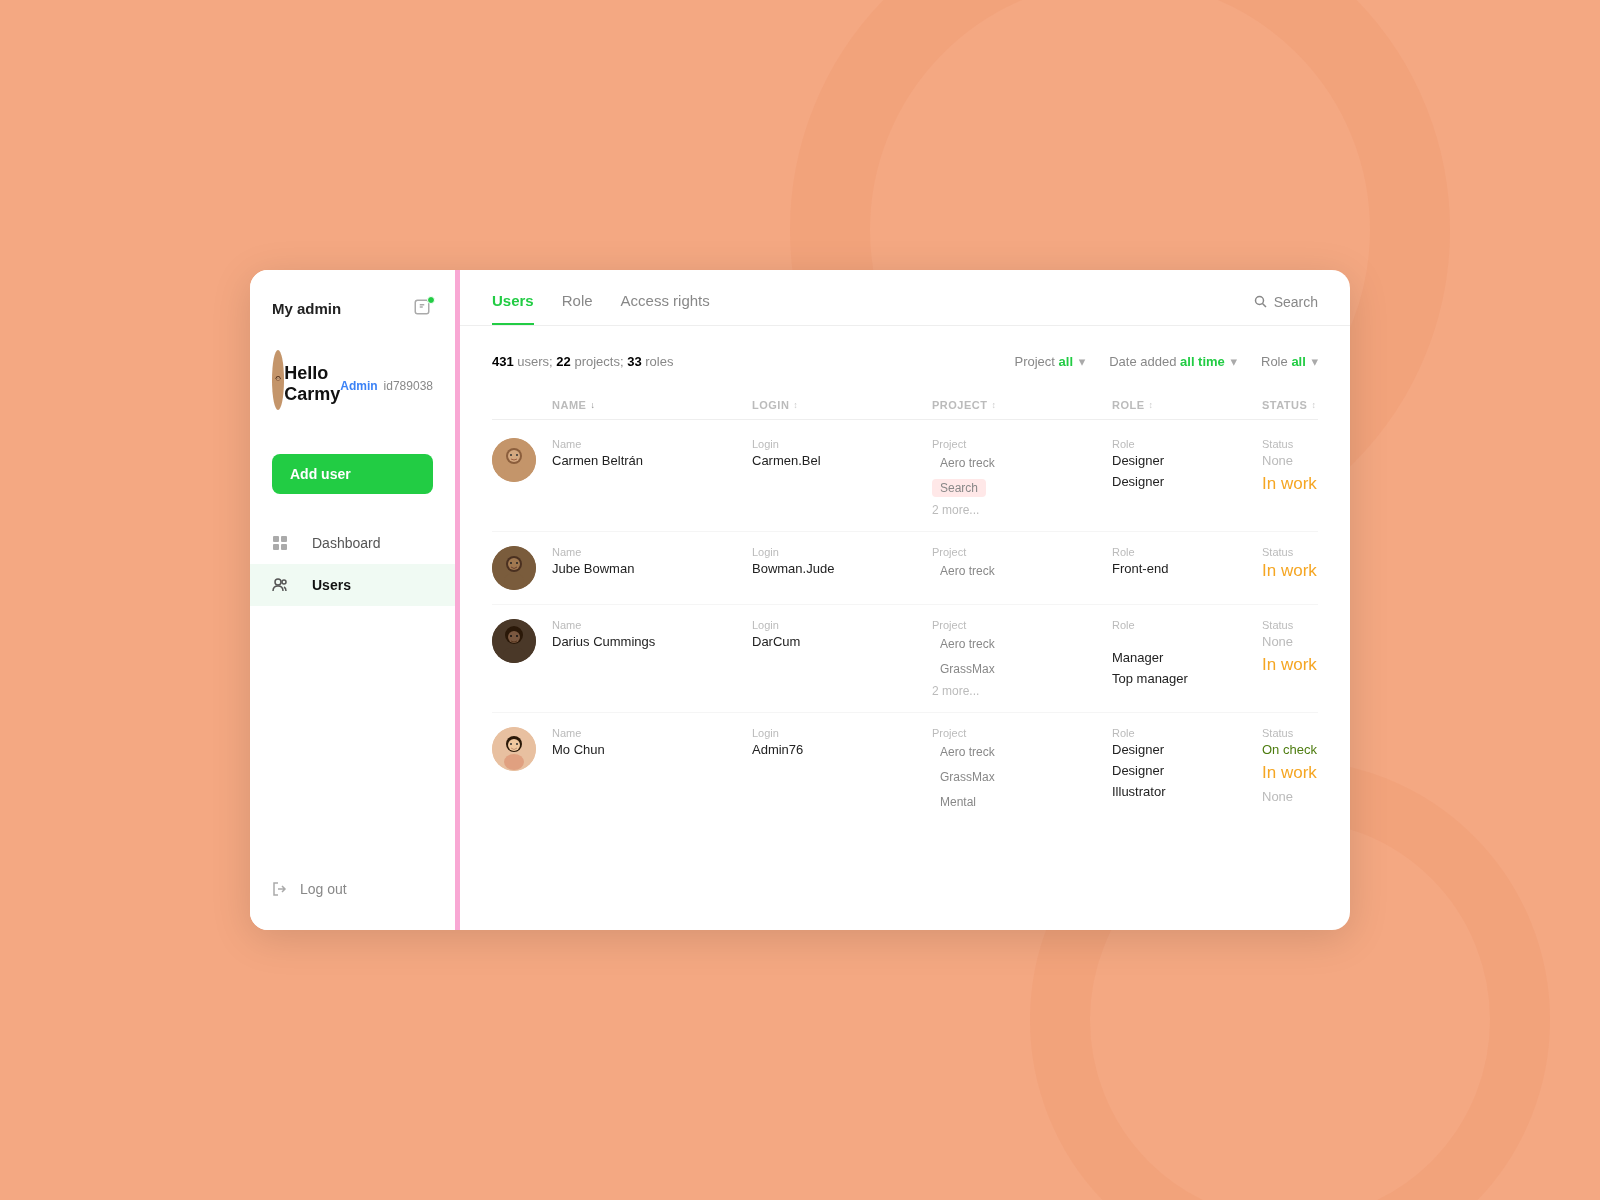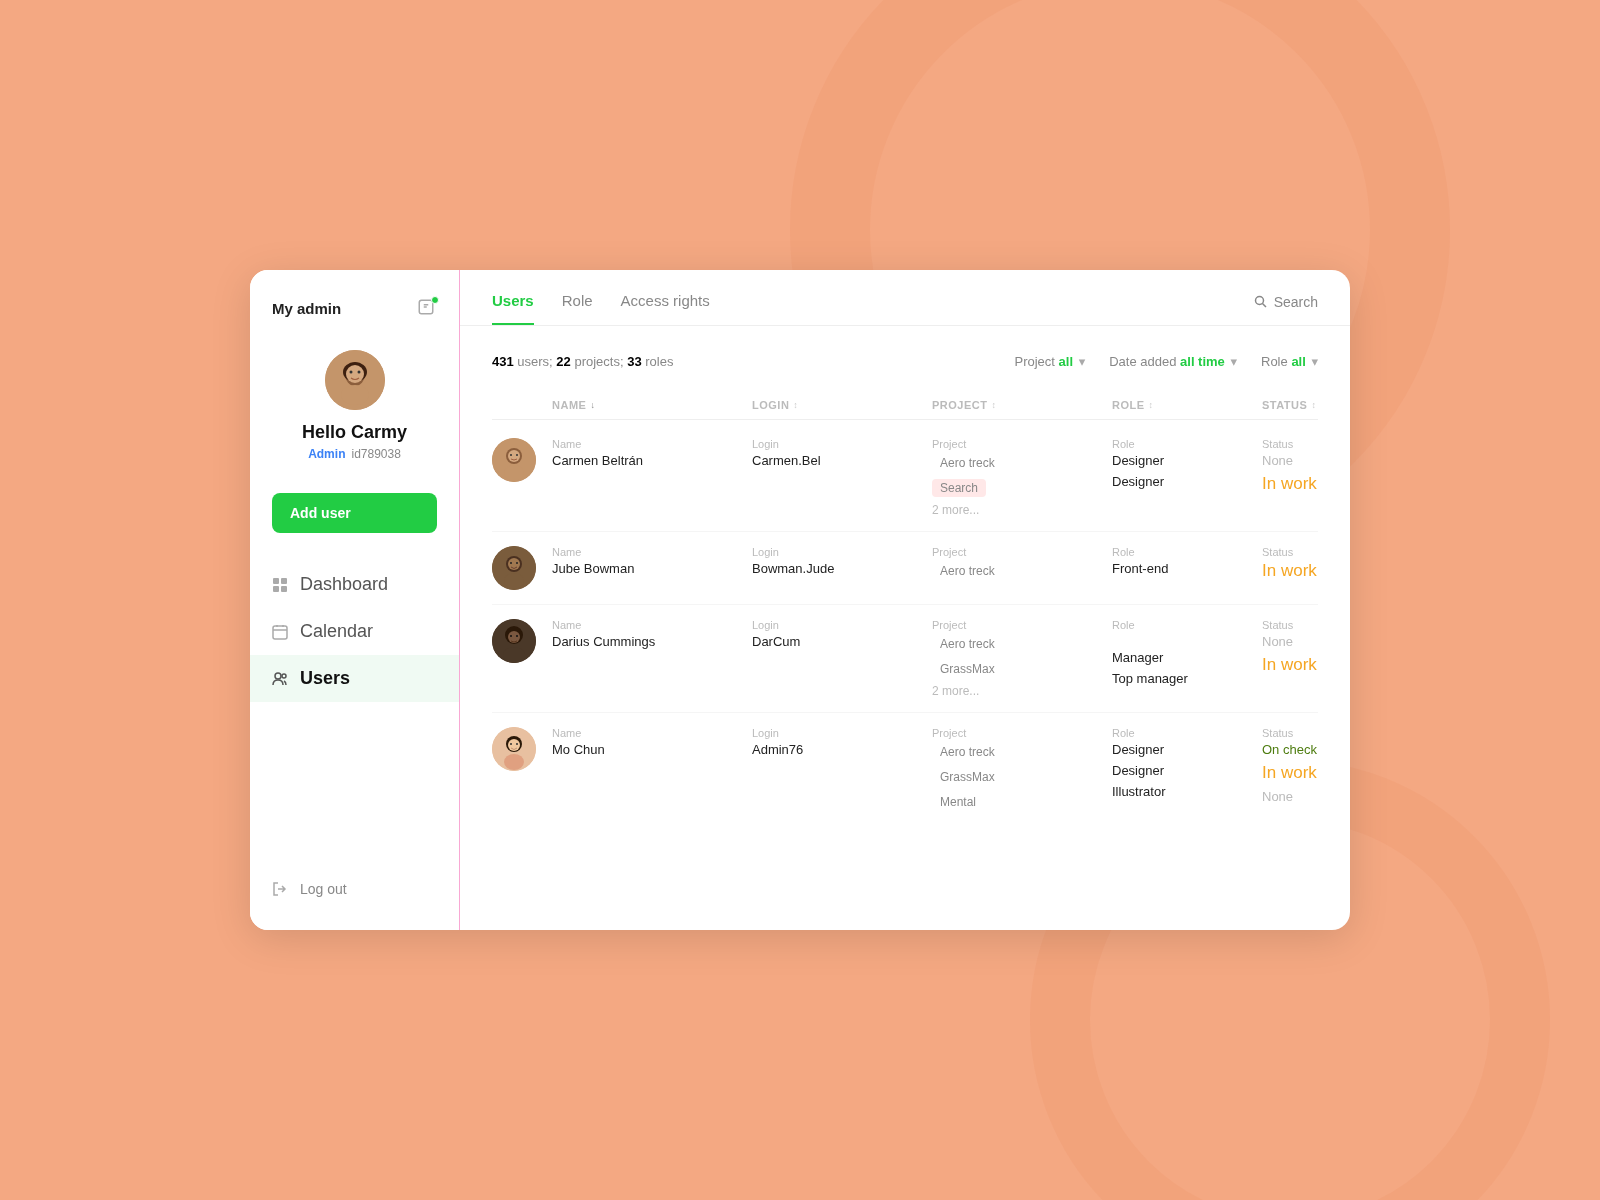--- a/index.html
+++ b/index.html
@@ -43,21 +43,21 @@
       box-shadow: 0 8px 40px rgba(0,0,0,0.13);
       position: relative;
       z-index: 1;
     }
 
     
     .sidebar {
       width: 210px;
       min-width: 210px;
       background: #fff;
-      border-right: 1px solid #f9a8d4;
+      border-right: 5px solid #f9a8d4;
       display: flex;
       flex-direction: column;
       padding: 28px 0 20px 0;
     }
 
     .sidebar-header {
       display: flex;
       align-items: center;
       justify-content: space-between;
       padding: 0 22px 24px 22px;
@@ -83,21 +83,20 @@
       width: 8px; height: 8px;
       background: #22cc44;
       border-radius: 50%;
       position: absolute;
       top: -2px; right: -2px;
       border: 1.5px solid #fff;
     }
 
     .sidebar-profile {
       display: flex;
-      flex-direction: column;
       align-items: center;
       padding: 8px 22px 28px 22px;
     }
 
     .avatar {
       width: 60px; height: 60px;
       border-radius: 50%;
       overflow: hidden;
       margin-bottom: 12px;
       background: #d4a088;
@@ -143,24 +142,24 @@
       cursor: pointer;
       display: flex;
       align-items: center;
       justify-content: space-between;
       width: calc(100% - 44px);
     }
 
     .nav-item {
       display: flex;
       align-items: center;
-      gap: 12px;
+      gap: 24px;
       padding: 13px 22px;
       cursor: pointer;
-      font-size: 18px;
+      font-size: 14px;
       color: #555;
       border-radius: 0;
       transition: background 0.15s;
     }
 
     .nav-item.active {
       background: #f0faf3;
       color: #111;
       font-weight: 600;
     }
@@ -431,29 +430,20 @@
       <div class="nav-item">
         <span class="nav-icon">
           <svg viewBox="0 0 16 16" fill="currentColor">
               <rect x="1" y="1" width="6" height="6" rx="1"></rect>
               <rect x="9" y="1" width="6" height="6" rx="1"></rect>
               <rect x="1" y="9" width="6" height="6" rx="1"></rect>
               <rect x="9" y="9" width="6" height="6" rx="1"></rect>
             </svg>
         </span>
         <span>Dashboard</span>
-      </div>
-      <div class="nav-item">
-        <span class="nav-icon">
-          <svg viewBox="0 0 16 16" fill="none" stroke="currentColor" stroke-width="1.5">
-              <rect x="1" y="2" width="14" height="13" rx="2"></rect>
-              <path d="M1 6h14M5 1v2M11 1v2"></path>
-            </svg>
-        </span>
-        <span>Calendar</span>
       </div>
       <div class="nav-item active">
         <span class="nav-icon">
           <svg viewBox="0 0 16 16" fill="none" stroke="currentColor" stroke-width="1.5">
               <circle cx="6" cy="5" r="3"></circle>
               <path d="M1 14c0-3 2-5 5-5s5 2 5 5"></path>
               <circle cx="12" cy="5" r="2"></circle>
               <path d="M14 14c0-2-1-3.5-2-4"></path>
             </svg>
         </span>

